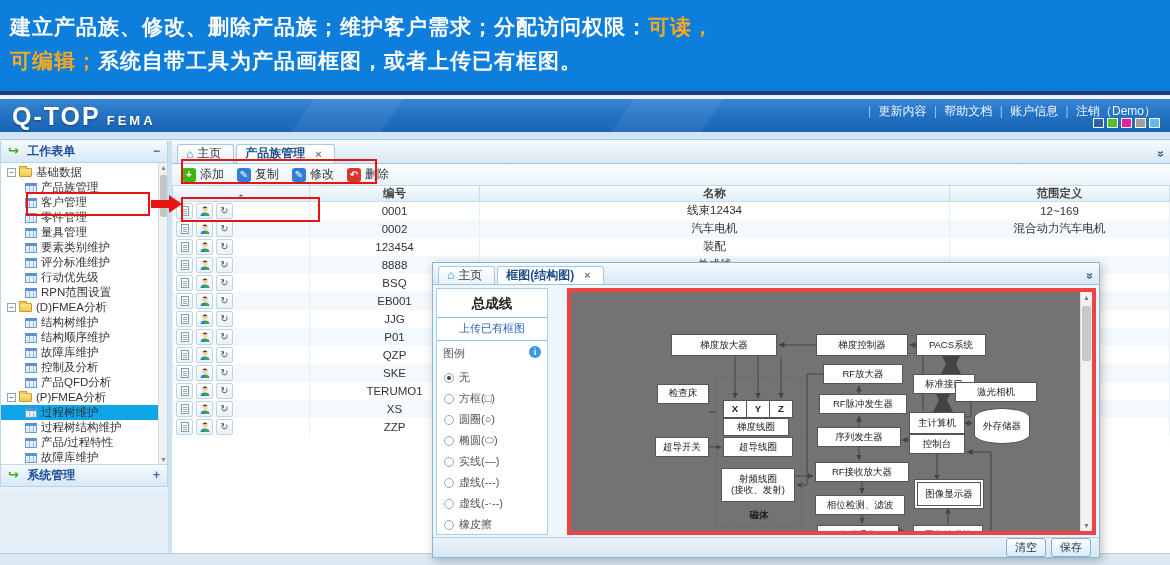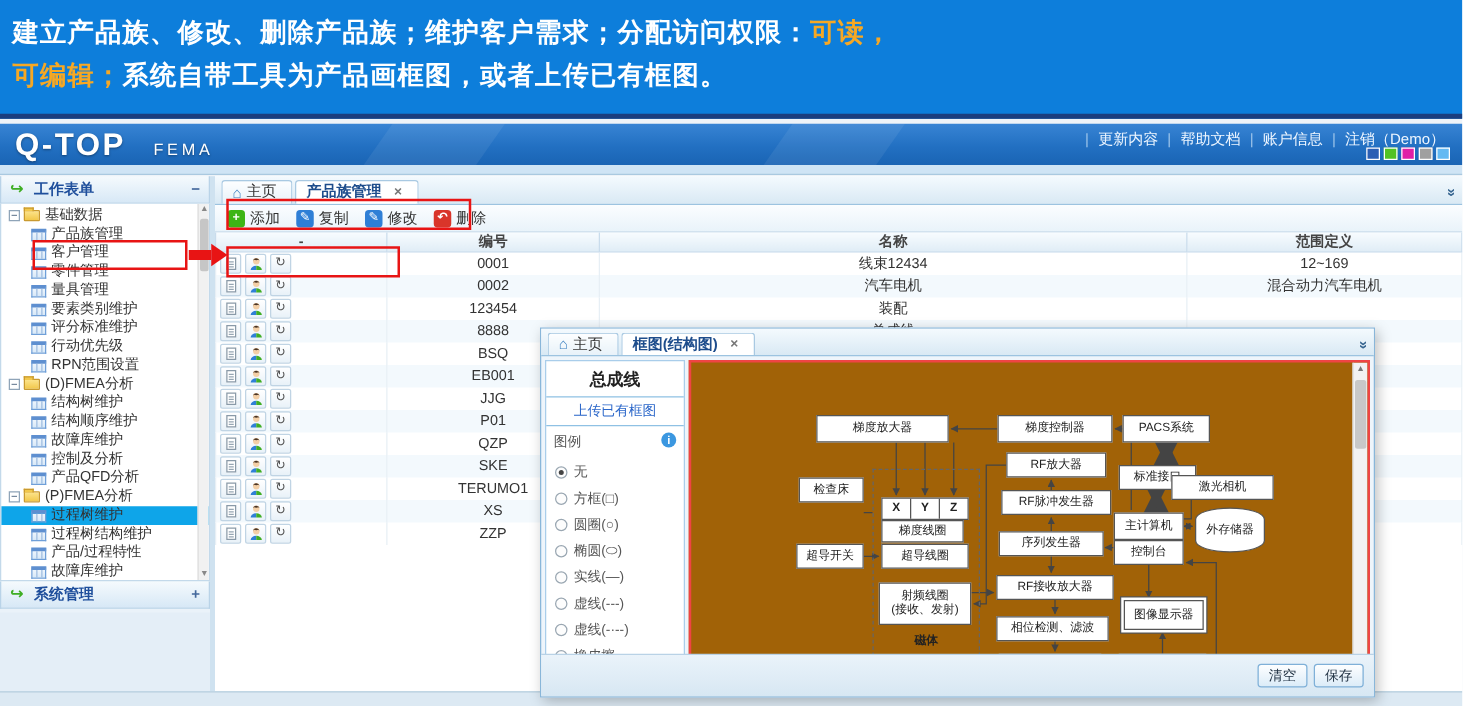--- a/index.html
+++ b/index.html
@@ -16,21 +16,21 @@
   .banner-right { width:322px; background:#e5772e; color:#fff; font-size:21px; font-weight:bold;
     text-align:center; padding-top:18px; line-height:34px; margin-left:4px; }
 
   
   .apphead { position:absolute; left:0; top:99px; width:1170px; height:33px;
     background:linear-gradient(180deg,#3884d4 0%,#2270c2 55%,#1a64b4 100%); overflow:hidden; }
   .apphead .streak { position:absolute; top:-10px; width:90px; height:60px;
     background:rgba(255,255,255,.07); transform:skewX(-35deg); }
   .logo { position:absolute; left:12px; top:3px; color:#fff; font-size:25px; font-weight:bold;
     letter-spacing:2px; text-shadow:0 1px 2px rgba(0,0,0,.4); }
-  .logo-sub { font-size:13px; font-weight:normal; letter-spacing:3px; margin-left:22px; }
+  .logo-sub { font-size:13px; font-weight:bold; letter-spacing:3px; margin-left:6px; }
   .toplinks { position:absolute; right:10px; top:4px; color:#dcecfc; font-size:12px; }
   .toplinks a { color:#eef6ff; text-decoration:none; margin:0 4px; cursor:pointer; }
   .toplinks .sep { color:#9cc4ea; }
   .swatches { position:absolute; right:10px; top:19px; display:flex; gap:3px; }
   .swatch { width:11px; height:10px; border:1px solid #fff; cursor:pointer; }
   .headstrip { position:absolute; left:0; top:132px; width:1170px; height:8px;
     background:#cfe4f5; border-bottom:1px solid #aac9e0; }
 
   
   .main { position:absolute; left:0; top:141px; width:1170px; height:412px; display:flex; }
@@ -123,37 +123,37 @@
     cursor:pointer; font-size:11px; }
   .p-legend { display:flex; justify-content:space-between; padding:5px 6px 2px; }
   .info { width:12px; height:12px; border-radius:50%; background:#3b97e0; color:#fff; font-size:9px;
     font-weight:bold; text-align:center; line-height:12px; cursor:pointer; }
   .radios { padding:4px 0 0 7px; }
   .radio-row { display:flex; align-items:center; gap:5px; height:21px; cursor:pointer; }
   .rdot { width:10px; height:10px; border:1px solid #9aa7b2; border-radius:50%; background:#fdfdfd;
     position:relative; flex:none; }
   .rdot.on:before { content:""; position:absolute; left:2px; top:2px; width:4px; height:4px;
     border-radius:50%; background:#444; }
-  .p-diagram { flex:1; margin-left:3px; background:#a16207; border:2px solid #ef4444; position:relative; overflow:hidden; }
+  .p-diagram { flex:1; margin-left:19px; background:#737373; border:4px solid #ef4444; position:relative; overflow:hidden; }
   .dg-canvas { position:absolute; left:0; top:0; right:12px; bottom:0; }
   .dg-svg { position:absolute; left:0; top:0; }
   .dg-node { position:absolute; border:1px solid #555; background:#fff; font-size:9.5px; color:#222;
     display:flex; align-items:center; justify-content:center; text-align:center; line-height:1.15;
     white-space:pre-line; }
   .dg-node.dashed { border:1px dashed #666; background:transparent; z-index:0; }
   .dg-node.double { box-shadow:0 0 0 2px #fff, 0 0 0 3px #555; }
   .dg-node.cyl { border-radius:50% / 26%; }
   .dg-node.lbl { border:none; background:transparent; font-weight:bold; }
   .dg-node .cell { flex:1; border-right:1px solid #555; height:100%; display:flex; align-items:center;
     justify-content:center; font-weight:bold; }
   .dg-node .cell:last-child { border-right:none; }
   .p-sb { position:absolute; right:0; top:0; width:12px; bottom:0; background:#f2f2f2; border-left:1px solid #ddd; }
   .p-sb .thumb { position:absolute; left:1px; top:14px; width:9px; height:55px; background:#c8c8c8; border-radius:2px; }
   .p-sb .ar { position:absolute; left:0; width:11px; text-align:center; font-size:7px; color:#777; }
-  .p-foot { position:absolute; left:0; right:0; bottom:0; height:34px;
+  .p-foot { position:absolute; left:0; right:0; bottom:0; height:20px;
     background:linear-gradient(#eaf3fa,#d7e7f3); border-top:1px solid #b9d2e6;
     display:flex; justify-content:flex-end; align-items:center; gap:5px; padding-right:8px; }
   .pbtn { font-size:11px; color:#234; border:1px solid #7fb0d8; border-radius:3px;
     background:linear-gradient(#fdfeff,#dcecf8); padding:1px 8px; cursor:pointer; }
 </style>
 </head>
 <body>
 
 <div class="screen">
 

